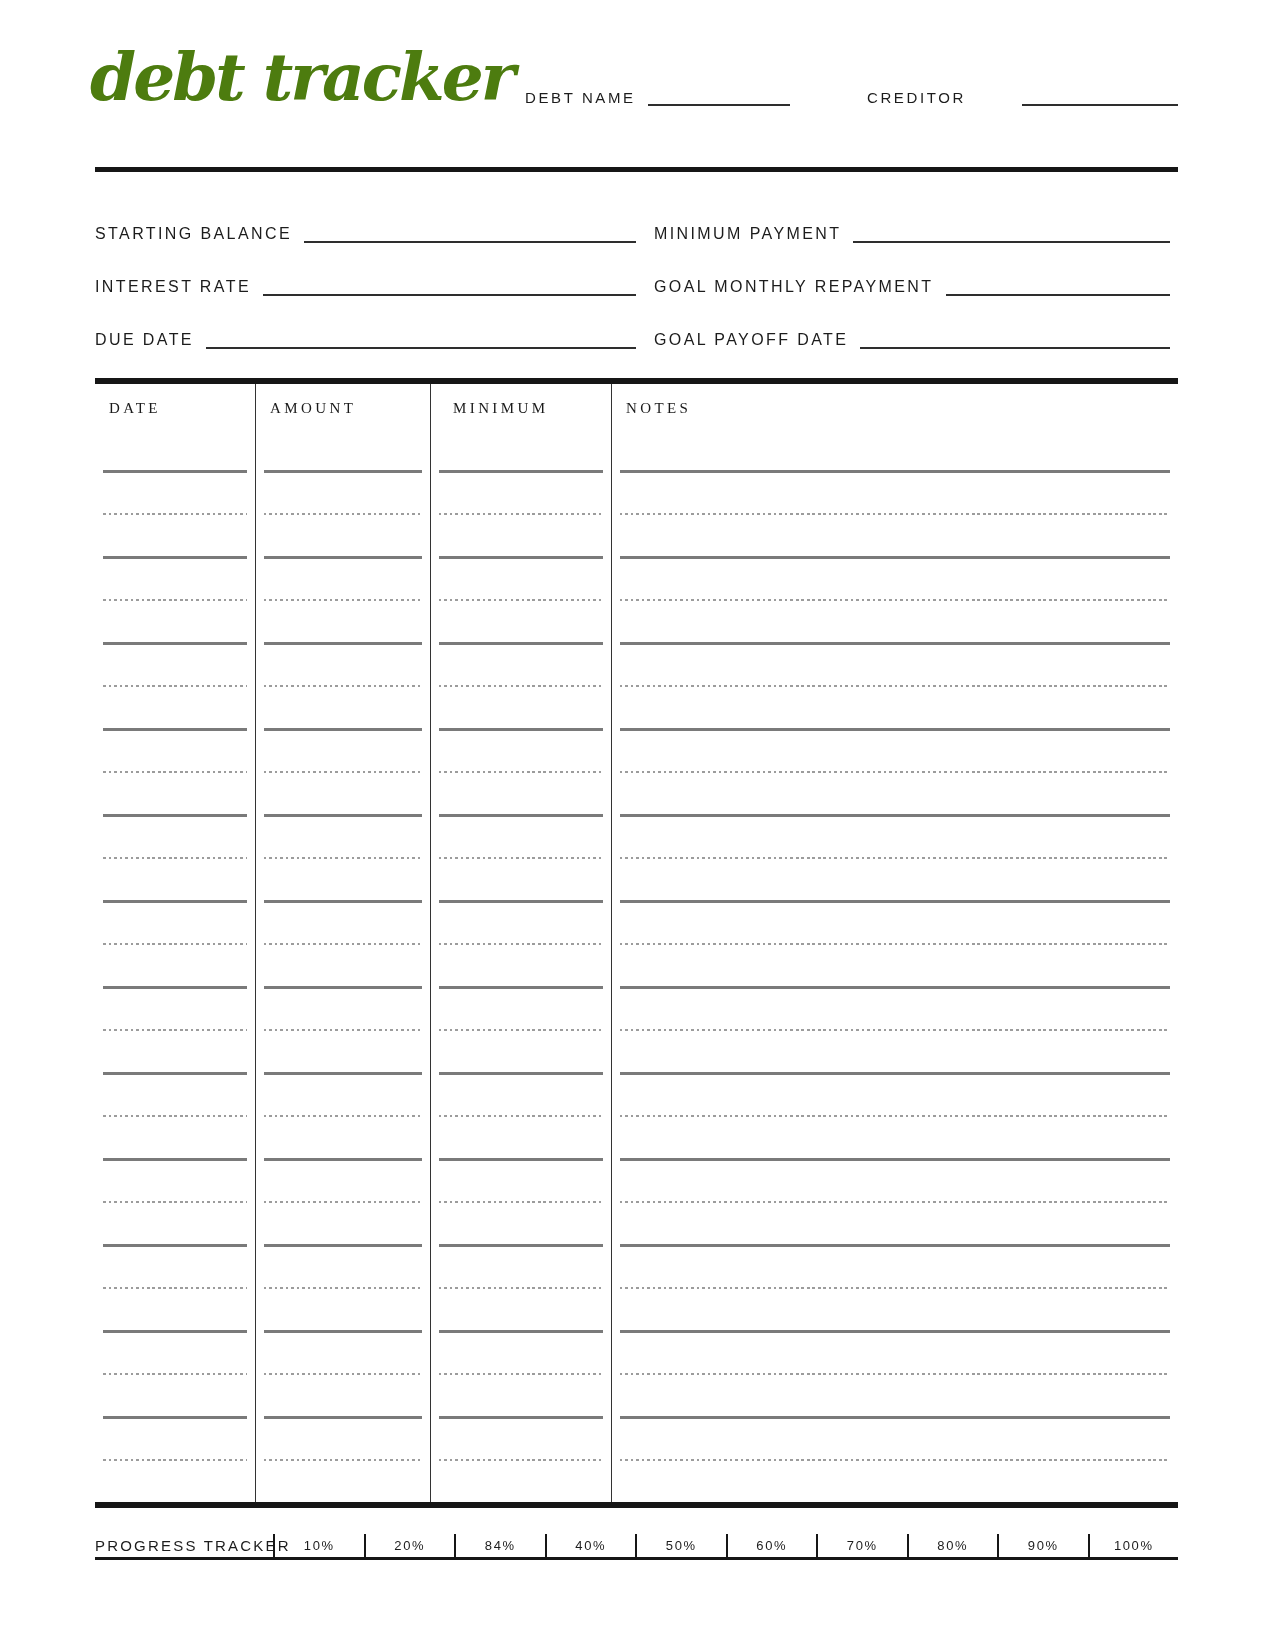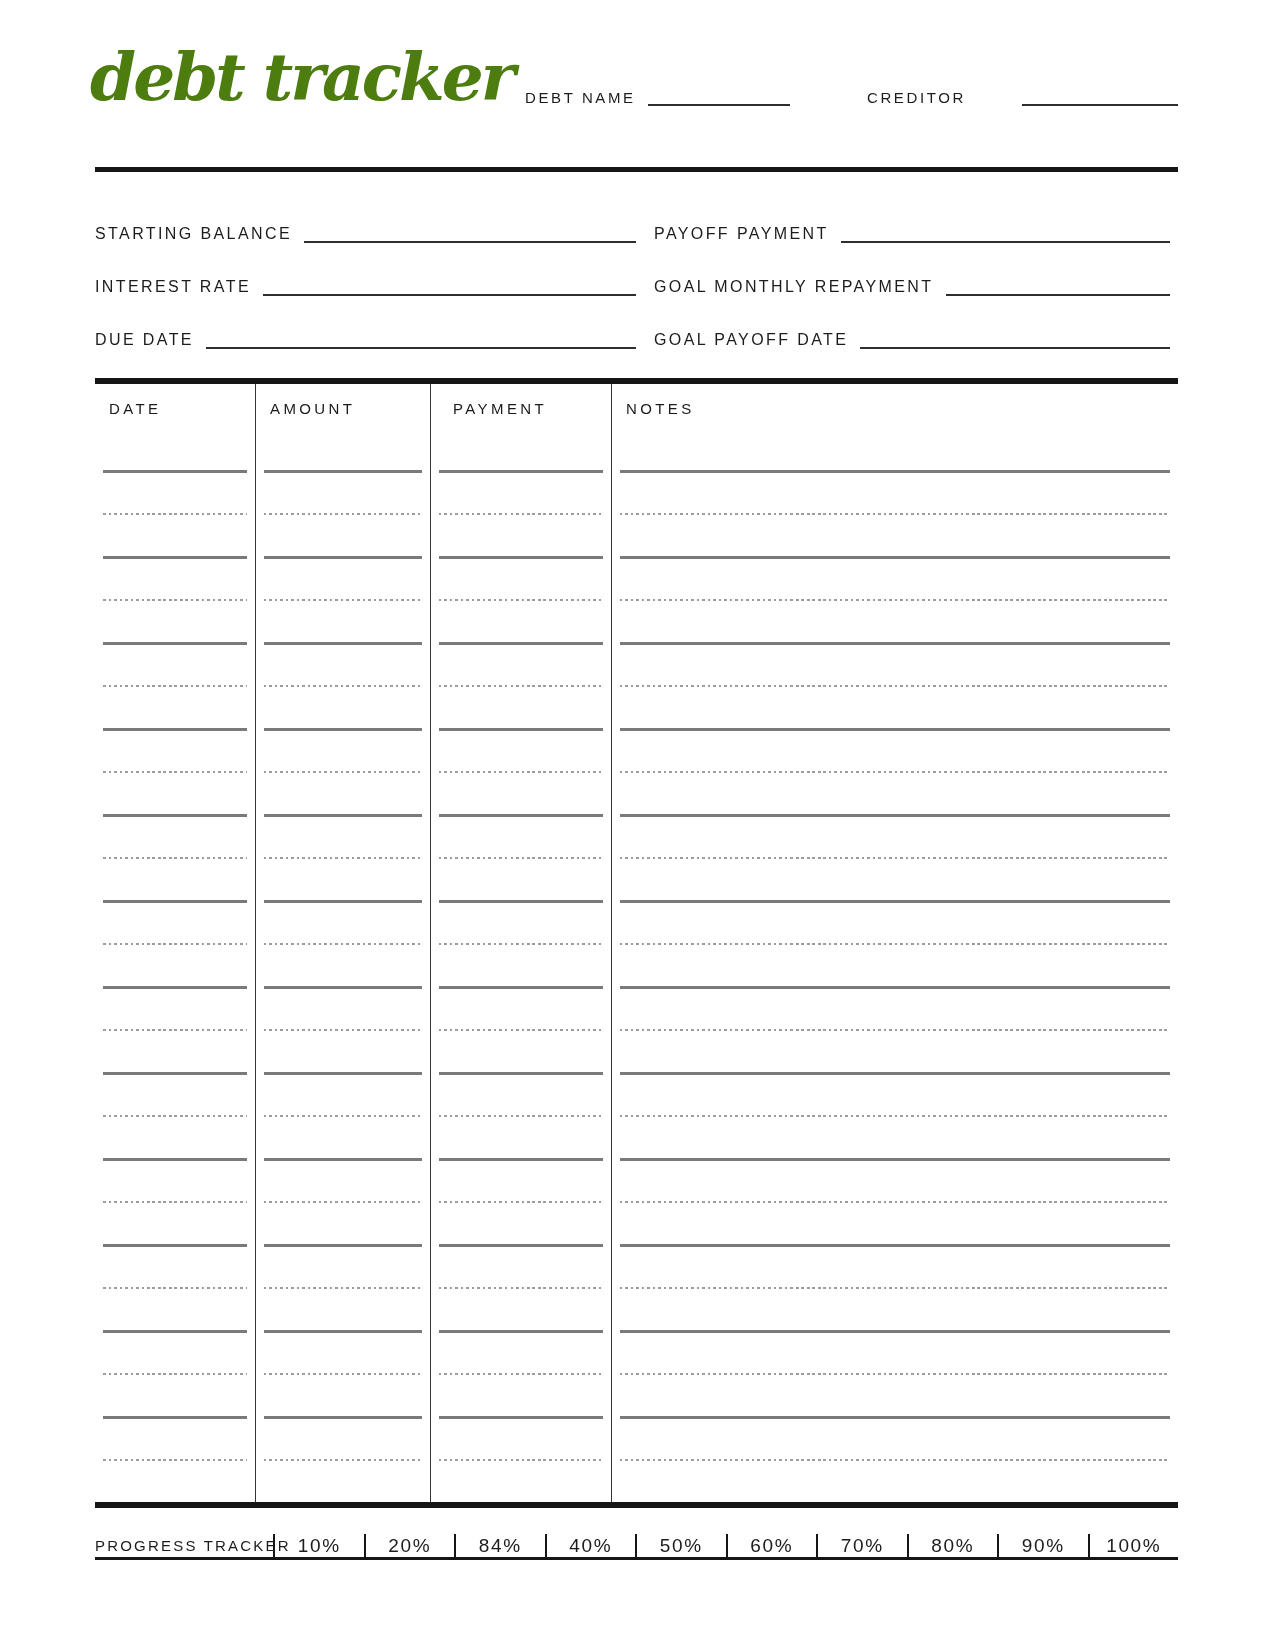--- a/index.html
+++ b/index.html
@@ -38,21 +38,21 @@
   .sum-row{display:flex;align-items:flex-end;height:53px;}
   .sum-row .lbl{font-size:16px;letter-spacing:2.4px;line-height:1;padding-bottom:3px;white-space:nowrap;}
 
   
   .ledger{
     left:95px;top:378px;width:1083px;height:1130px;
     border-top:6px solid var(--heavy);
     border-bottom:6px solid var(--heavy);
     display:flex;overflow:hidden;
   }
-  .t-col{height:100%;}
+  .t-col{height:100%;font-family:Liberation Serif, serif;}
   .t-col:not(:last-child){border-right:1.5px solid #333333;}
   .t-col.c-date{width:161px;}
   .t-col.c-amount{width:175px;}
   .t-col.c-balance{width:181px;}
   .t-col.c-notes{flex:1;}
   .col-header{height:86px;padding:16px 0 0 14px;font-size:15px;letter-spacing:3.4px;color:#1a1a1a;}
   .t-col.c-balance .col-header{padding-left:22px;}
   .row-unit{
     height:86px;margin:0 8px;
     border-top:3px solid var(--rule-solid);
@@ -68,21 +68,21 @@
     display:flex;align-items:stretch;
     border-bottom:3px solid var(--heavy);
   }
   .progress .p-label{
     width:178px;display:flex;align-items:center;
     font-size:15px;letter-spacing:2.2px;white-space:nowrap;
   }
   .p-seg{
     flex:1;border-left:2px solid var(--heavy);
     display:flex;align-items:center;justify-content:center;
-    font-size:19px;letter-spacing:1.6px;
+    font-size:13px;letter-spacing:1.6px;
   }
 </style>
 </head>
 <body>
 
 <div class="abs page-title">debt tracker</div>
 
 <div class="abs hdr-field" id="debt-name-row">
   <span class="lbl">DEBT NAME</span>
   <div class="fill-line"></div>
@@ -105,21 +105,21 @@
       <span class="lbl">INTEREST RATE</span>
       <div class="fill-line"></div>
     </div>
     <div class="sum-row">
       <span class="lbl">DUE DATE</span>
       <div class="fill-line"></div>
     </div>
   </div>
   <div>
     <div class="sum-row">
-      <span class="lbl">PAYOFF PAYMENT</span>
+      <span class="lbl">MINIMUM PAYMENT</span>
       <div class="fill-line"></div>
     </div>
     <div class="sum-row">
       <span class="lbl">GOAL MONTHLY REPAYMENT</span>
       <div class="fill-line"></div>
     </div>
     <div class="sum-row">
       <span class="lbl">GOAL PAYOFF DATE</span>
       <div class="fill-line"></div>
     </div>
@@ -203,21 +203,21 @@
         </div>
         <div class="row-unit">
           <div class="mid-dash"></div>
         </div>
         <div class="row-unit">
           <div class="mid-dash"></div>
         </div>
       </div>
   </div>
   <div class="t-col c-balance">
-    <div class="col-header">PAYMENT</div>
+    <div class="col-header">MINIMUM</div>
     <div class="rows">
         <div class="row-unit">
           <div class="mid-dash"></div>
         </div>
         <div class="row-unit">
           <div class="mid-dash"></div>
         </div>
         <div class="row-unit">
           <div class="mid-dash"></div>
         </div>

